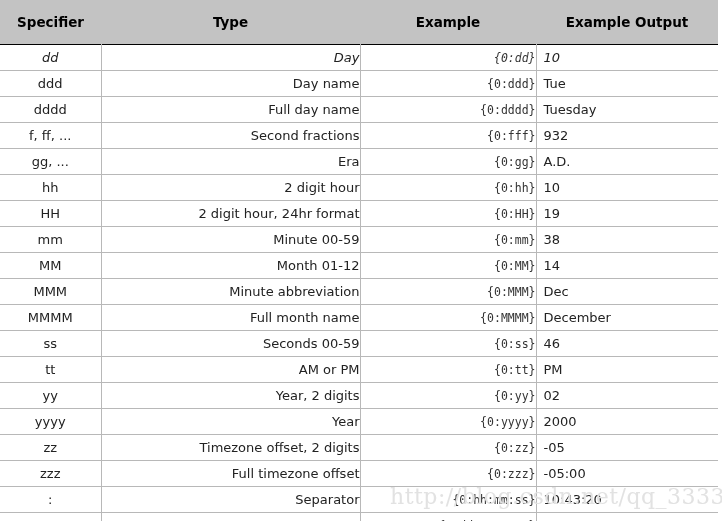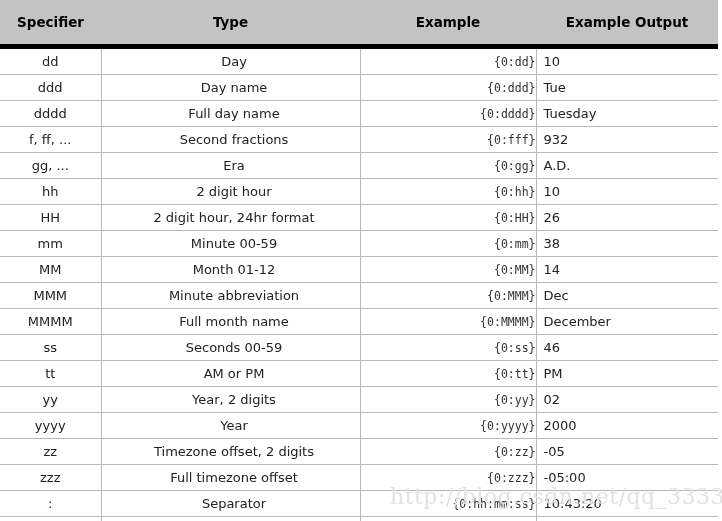--- a/index.html
+++ b/index.html
@@ -46,29 +46,30 @@
     padding: 0 0 0 0;
     border: 1px solid #b8b8b8;
     border-top: none;
     font-size: 13px;
     color: #222222;
     vertical-align: middle;
     white-space: nowrap;
     overflow: hidden;
   }
   #format-table tbody tr:first-child td {
-    border-top: 5px solid #000000;
+    border-top: 1px solid #000000;
+    font-style: italic;
   }
 
   #format-table tbody td.cell-specifier {
     text-align: center;
     border-left: none;
   }
   #format-table tbody td.cell-type {
-    text-align: center;
+    text-align: right;
     padding-left: 7px;
   }
   #format-table tbody td.cell-example {
     text-align: right;
     font-family: "DejaVu Sans Mono", "Liberation Mono", monospace;
     font-size: 11.5px;
     color: #333333;
   }
   #format-table tbody td.cell-output {
     text-align: left;
@@ -142,21 +143,21 @@
       <tr>
         <td class="cell-specifier">hh</td>
         <td class="cell-type">2 digit hour</td>
         <td class="cell-example">{0:hh}</td>
         <td class="cell-output">10</td>
       </tr>
       <tr>
         <td class="cell-specifier">HH</td>
         <td class="cell-type">2 digit hour, 24hr format</td>
         <td class="cell-example">{0:HH}</td>
-        <td class="cell-output">26</td>
+        <td class="cell-output">19</td>
       </tr>
       <tr>
         <td class="cell-specifier">mm</td>
         <td class="cell-type">Minute 00-59</td>
         <td class="cell-example">{0:mm}</td>
         <td class="cell-output">38</td>
       </tr>
       <tr>
         <td class="cell-specifier">MM</td>
         <td class="cell-type">Month 01-12</td>

